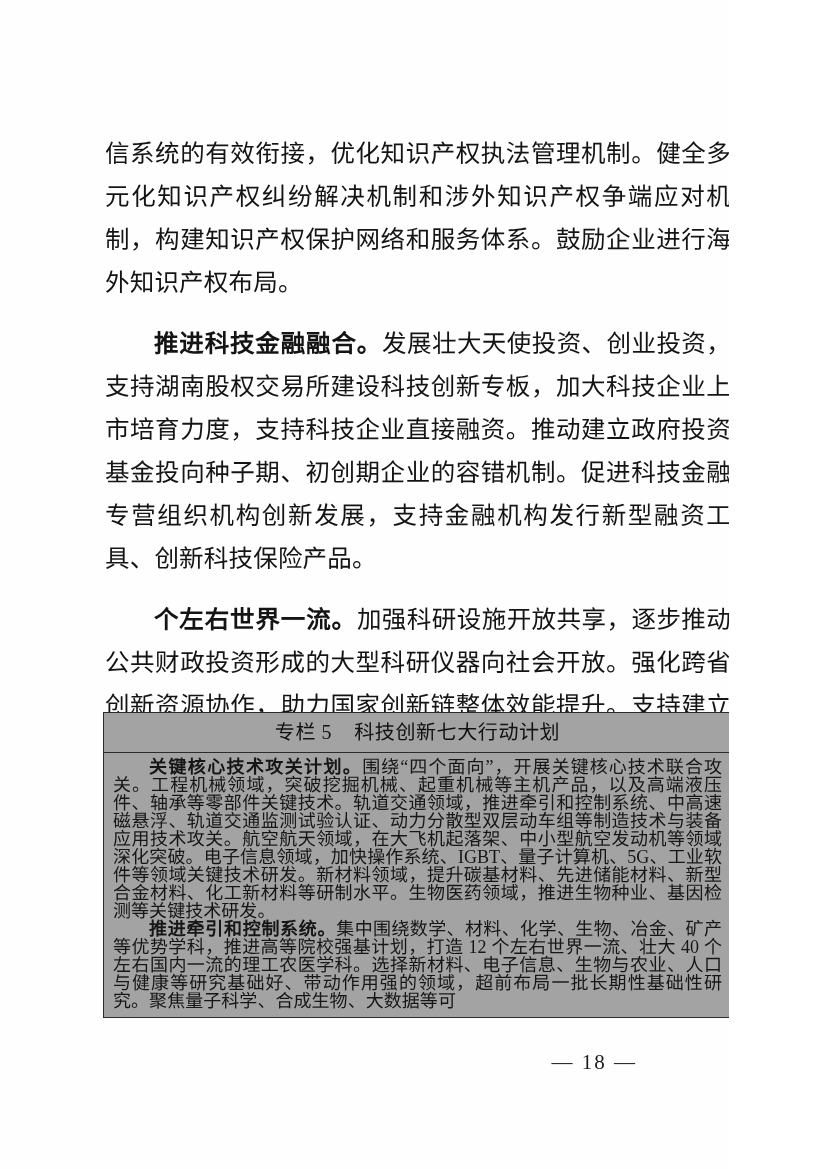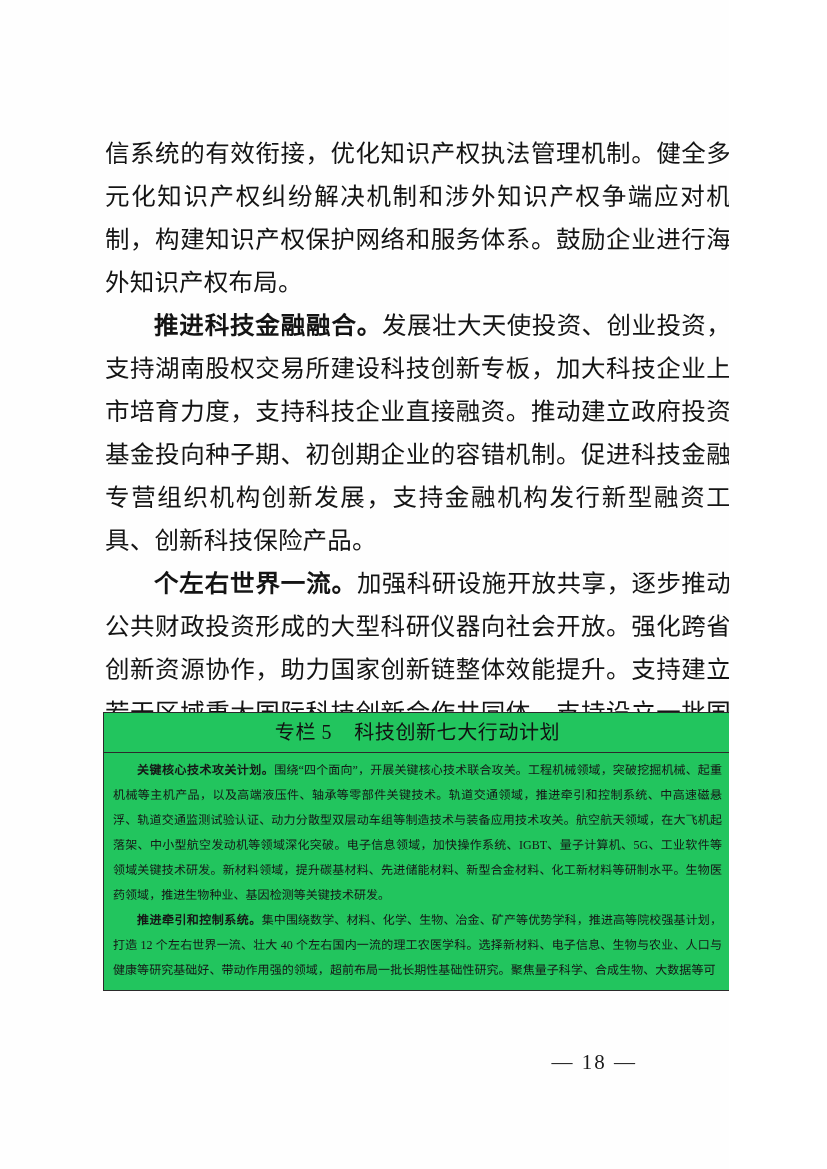--- a/index.html
+++ b/index.html
@@ -32,36 +32,37 @@
     line-height: 43px;
     text-align: justify;
     text-justify: inter-ideograph;
     letter-spacing: 0.2px;
     margin: 0 0 0 0;
     color: #141414;
   }
 
   .para.indent {
     text-indent: 2em;
+    margin-top: 18px;
   }
 
   .lead {
     font-weight: bold;
     letter-spacing: 0.6px;
   }
 
   
   .callout {
     position: absolute;
     left: 103px;
     top: 712px;
     width: 629px;
     border: 1.5px solid #2b2b2b;
     box-sizing: border-box;
-    background: #22c55e;
+    background: #a3a3a3;
   }
 
   .callout-title {
     border-bottom: 1.2px solid #2b2b2b;
     text-align: center;
     font-size: 20px;
     line-height: 34px;
     padding: 2px 0 3px 0;
     letter-spacing: 0.6px;
     color: #111111;
@@ -70,22 +71,22 @@
   .callout-title .gap {
     display: inline-block;
     width: 22px;
   }
 
   .callout-body {
     padding: 5px 9px 7px 9px;
   }
 
   .cp {
-    font-size: 12px;
-    line-height: 25px;
+    font-size: 18px;
+    line-height: 18px;
     text-align: justify;
     text-justify: inter-ideograph;
     text-indent: 2em;
     margin: 0;
     color: #161616;
     letter-spacing: 0.05px;
   }
 
   .cp .clead {
     font-weight: bold;

